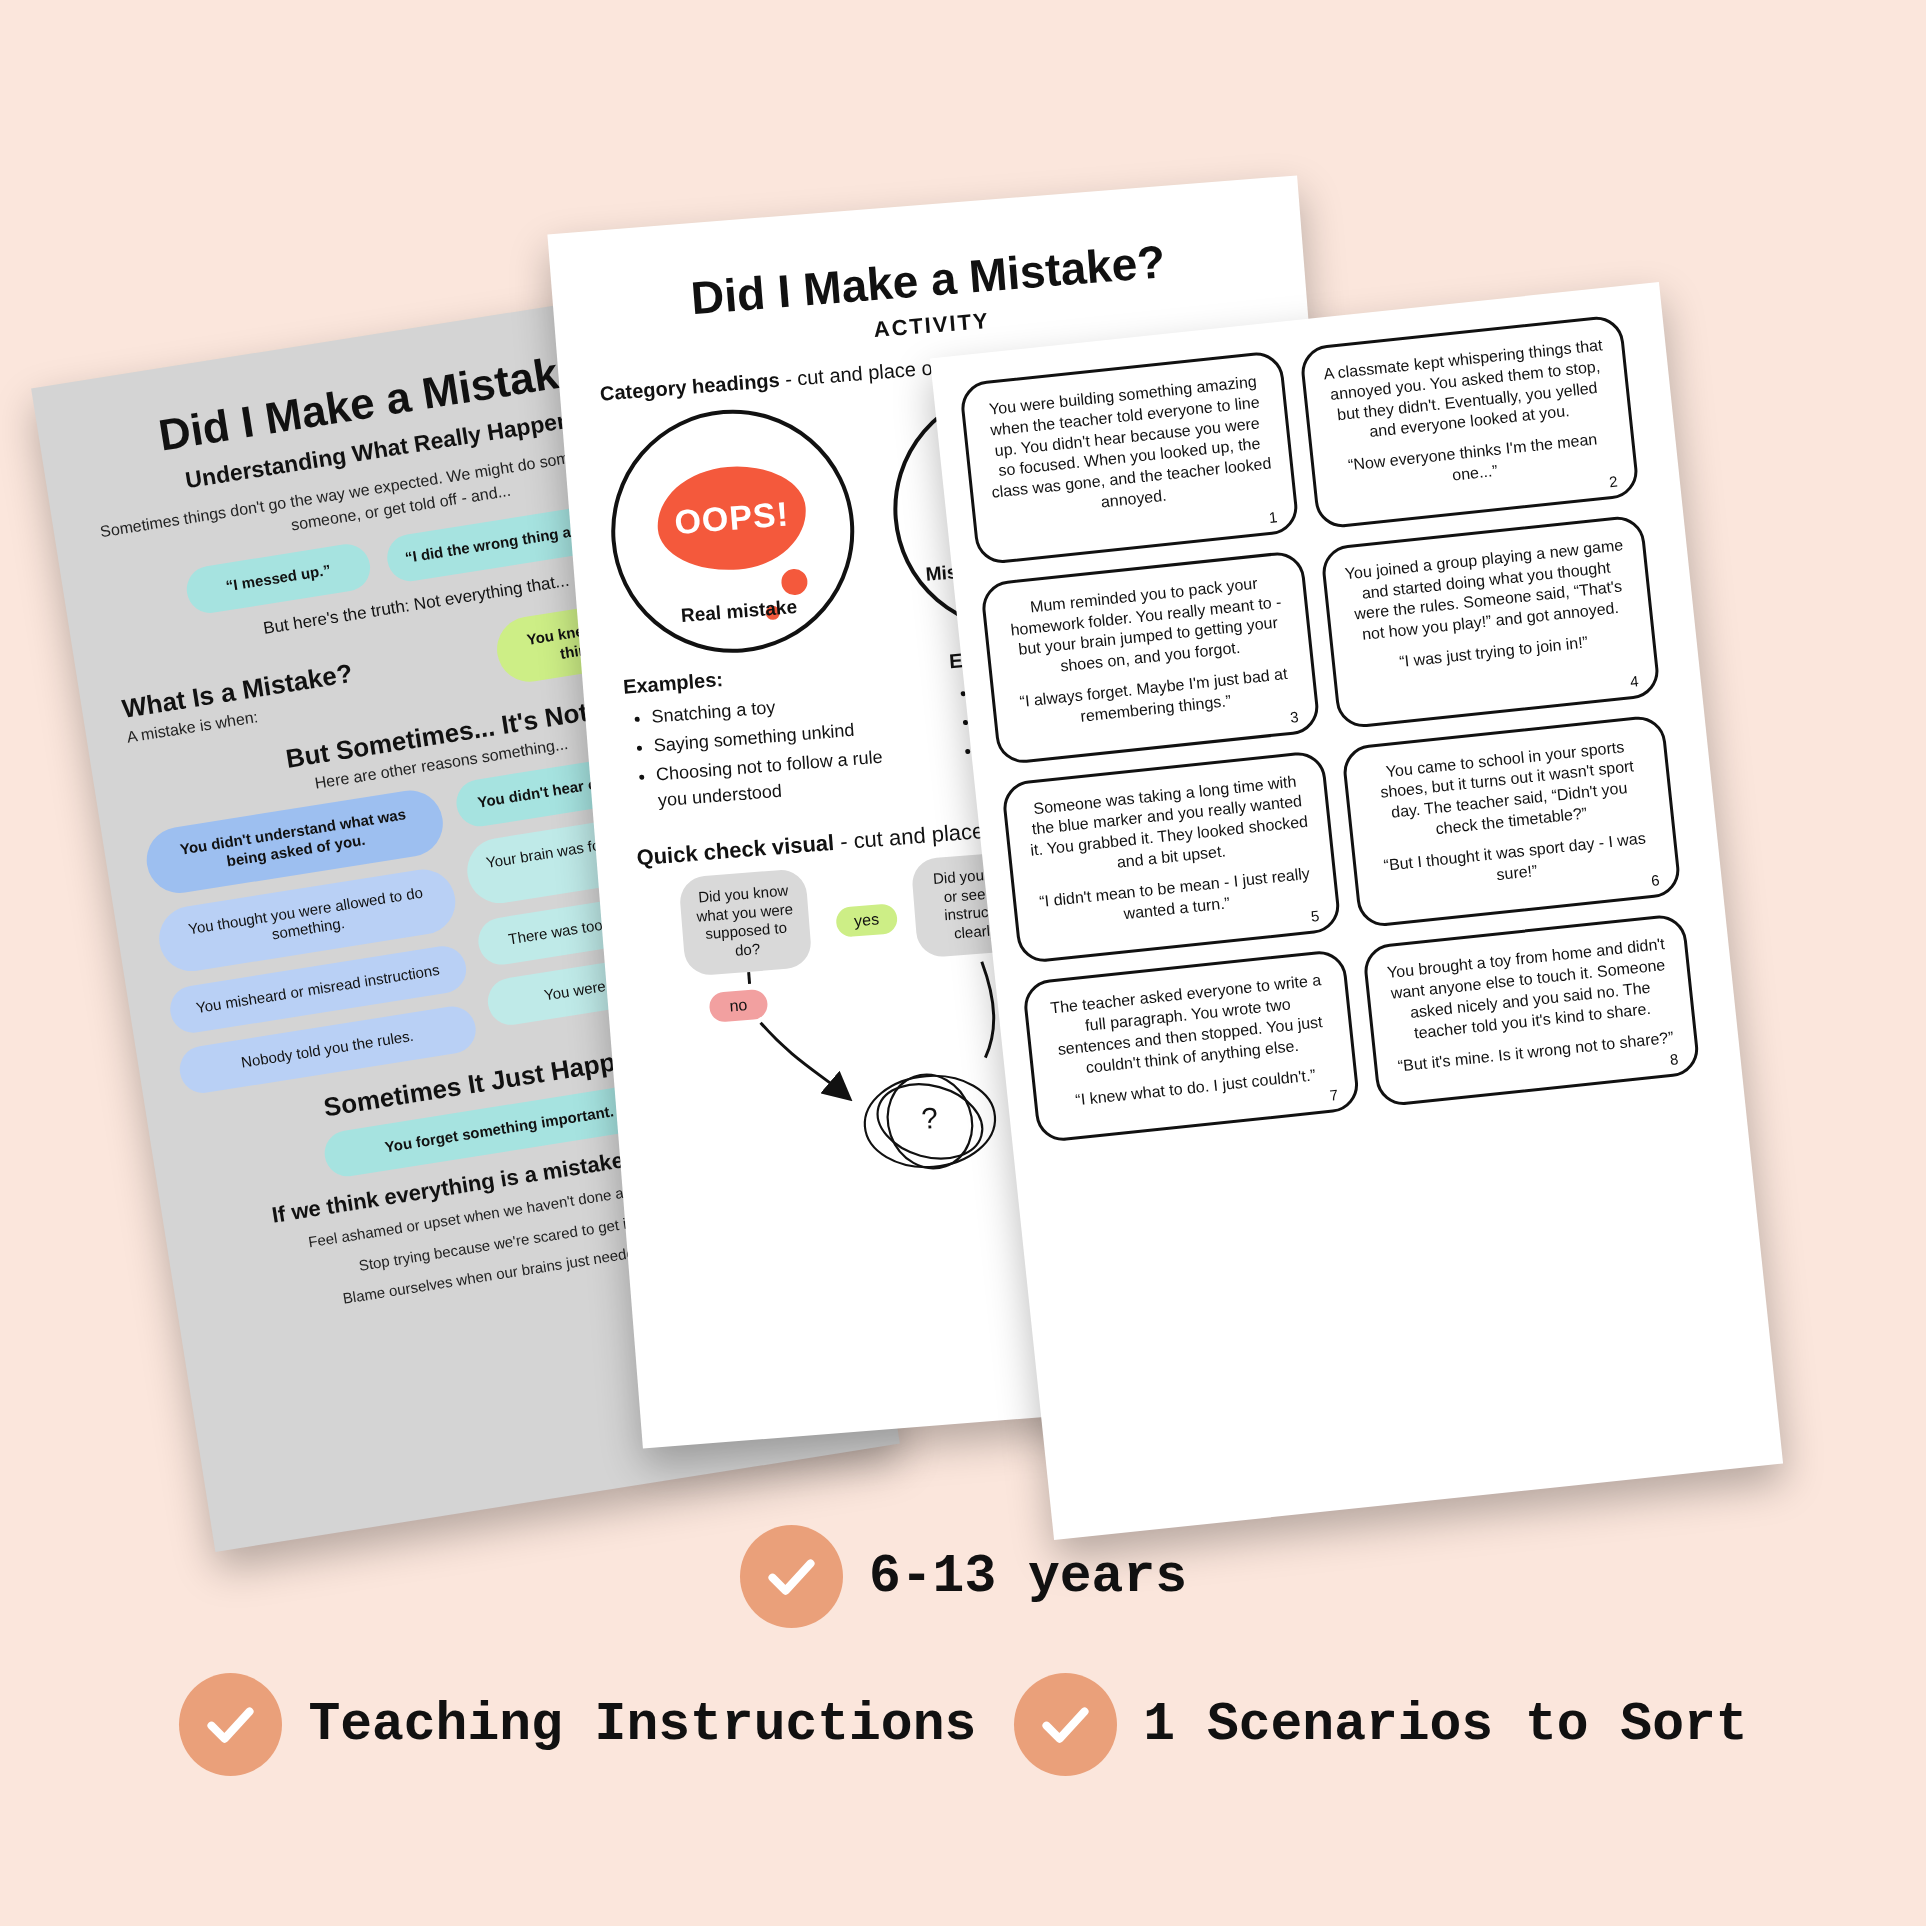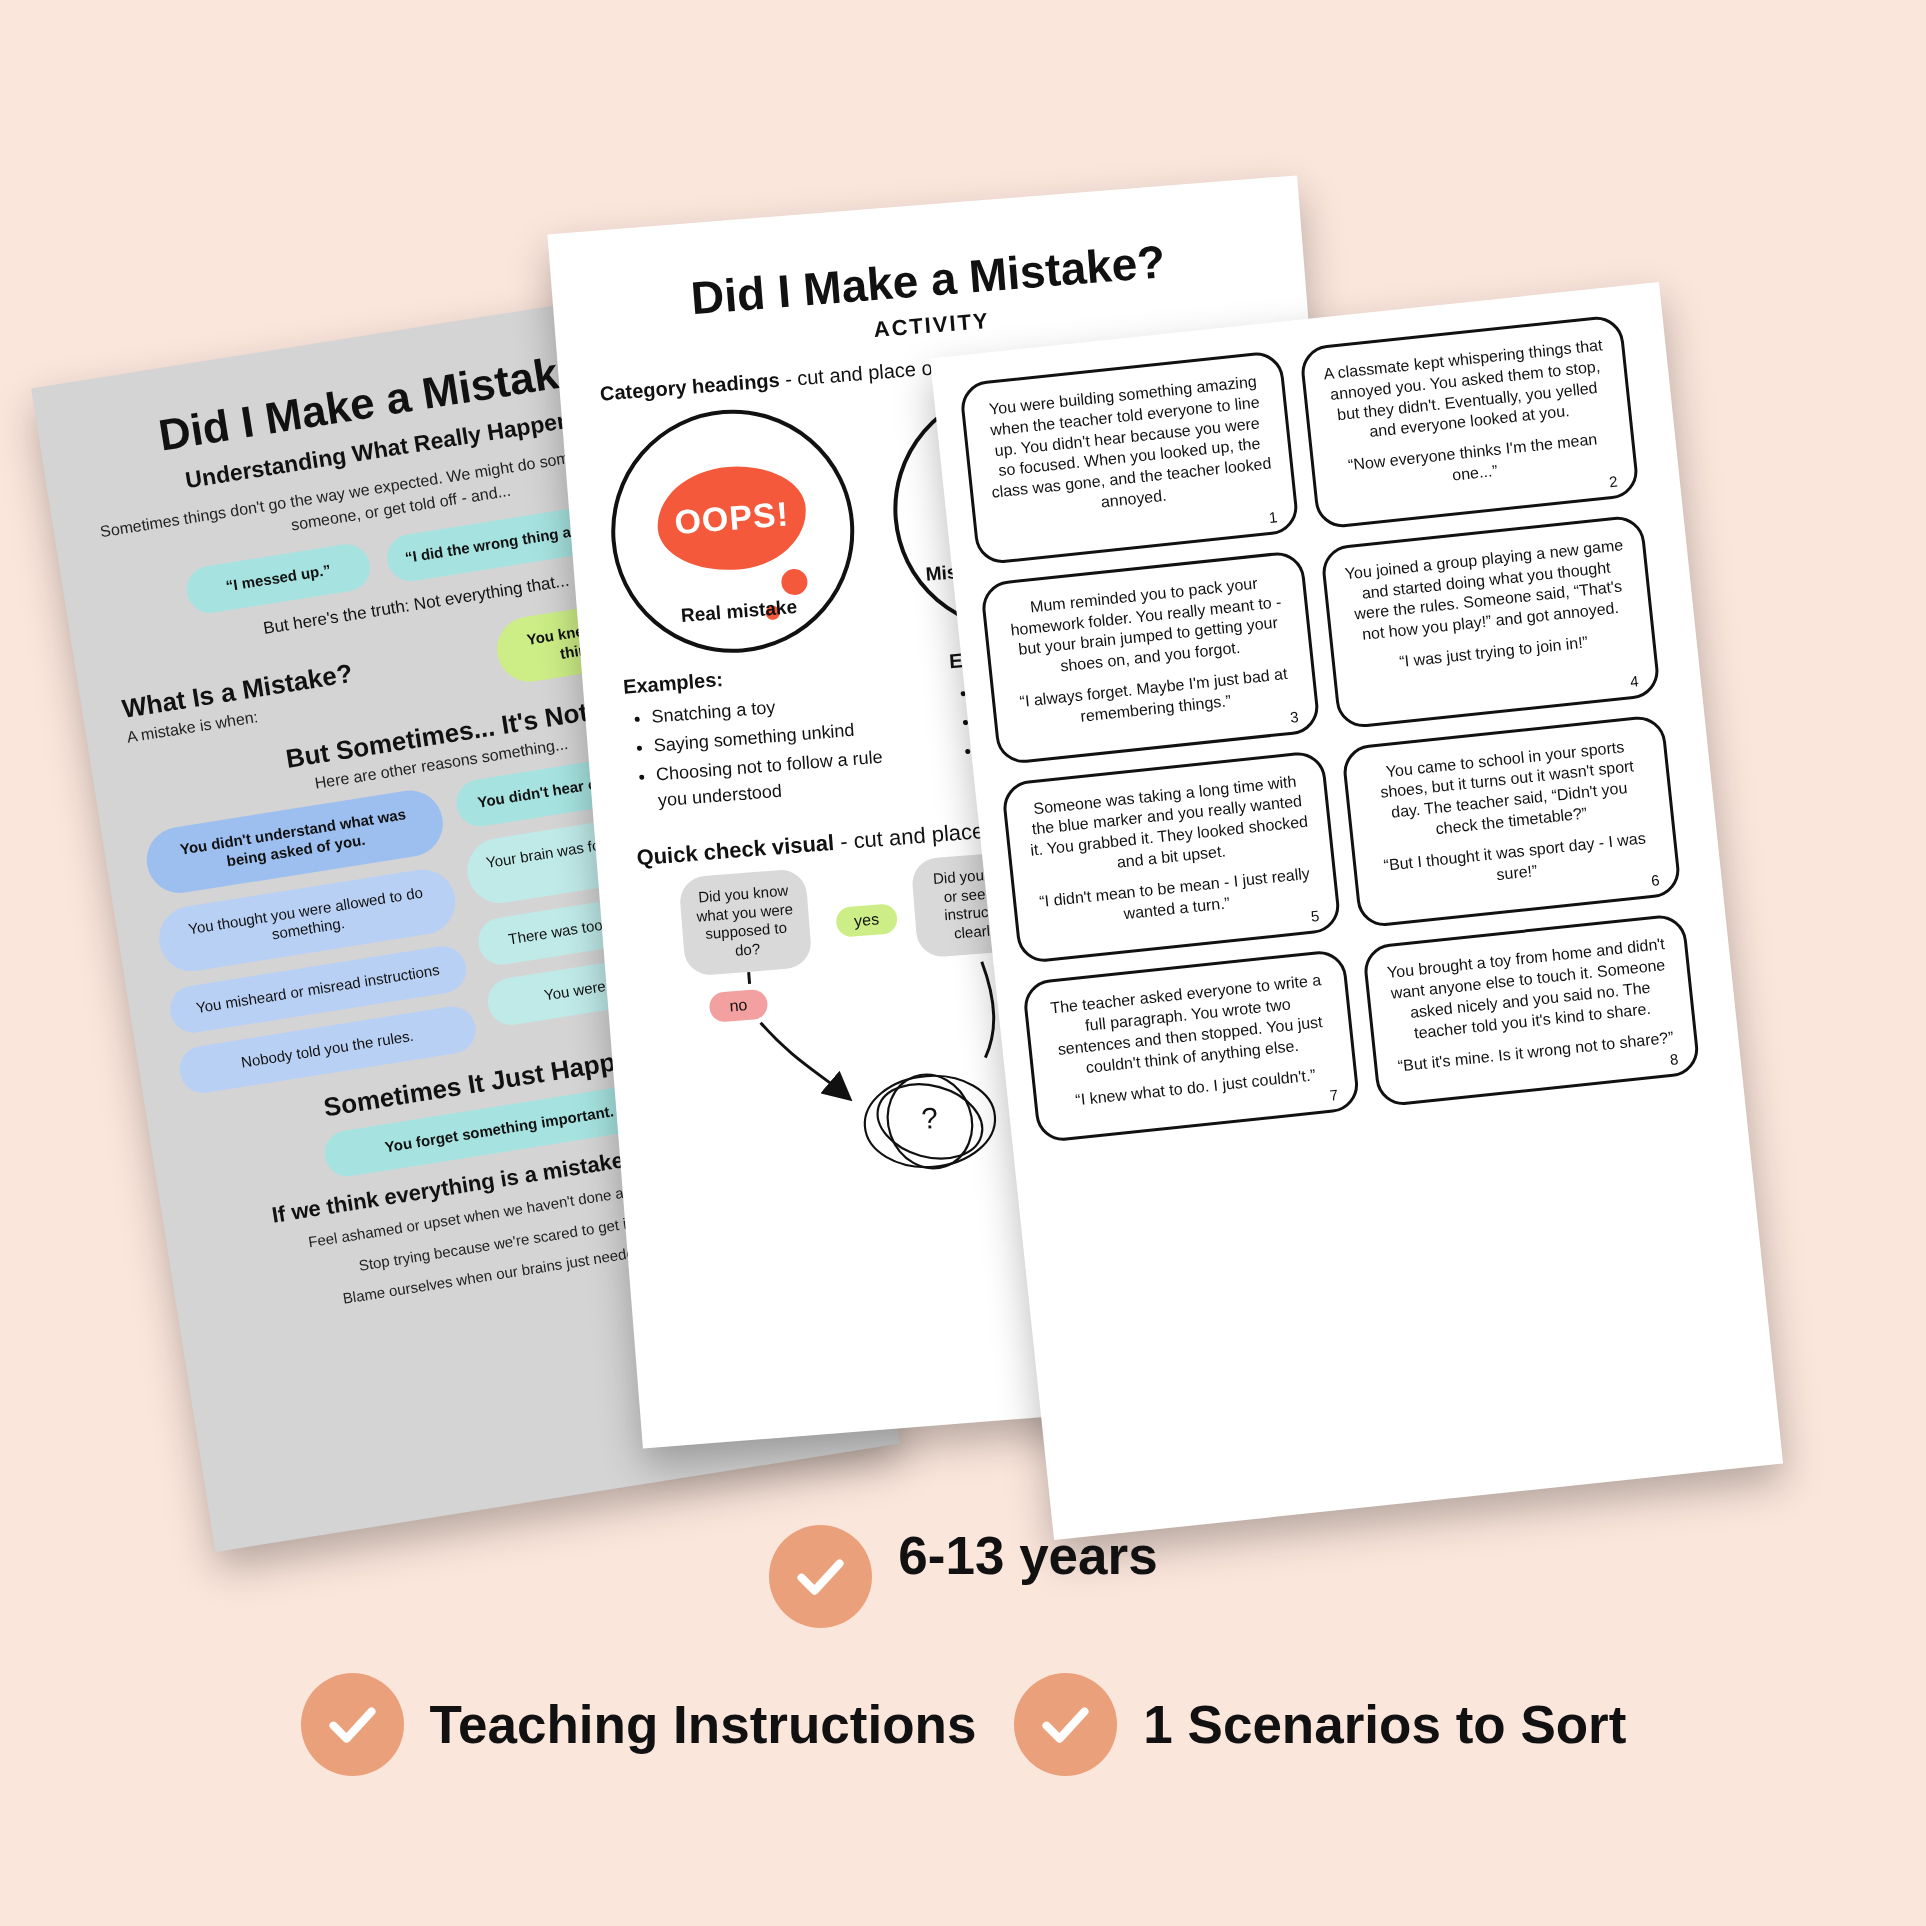--- a/index.html
+++ b/index.html
@@ -124,21 +124,21 @@
     width:324px;border:3px solid #111;border-radius:28px;
     padding:16px 18px 26px;box-sizing:border-box;position:relative;
     background:#fff;
   }
   .card .body{font-size:16px;line-height:1.3;color:#111;text-align:center;}
   .card .quote{font-size:16px;line-height:1.3;color:#111;text-align:center;margin-top:10px;}
   .card .num{position:absolute;right:18px;bottom:6px;font-size:15px;color:#111;}
 
   
   .badges{position:absolute;left:0;width:1927px;}
-  .badge-row{display:flex;align-items:flex-start;justify-content:center;gap:26px;}
+  .badge-row{display:flex;align-items:center;justify-content:center;gap:26px;font-family:Liberation Mono, monospace;}
   .check{
     width:103px;height:103px;border-radius:50%;background:#eaa07a;
     display:flex;align-items:center;justify-content:center;flex:none;
   }
   .check svg{width:57px;height:57px;}
   .badge-label{font-size:53px;font-weight:bold;color:#111;white-space:nowrap;}
   #row-age{top:1544px;}
   #row-bottom{top:1673px;}
   #row-bottom .badge-row{gap:38px;}
   .grp{display:flex;align-items:center;gap:26px;}

